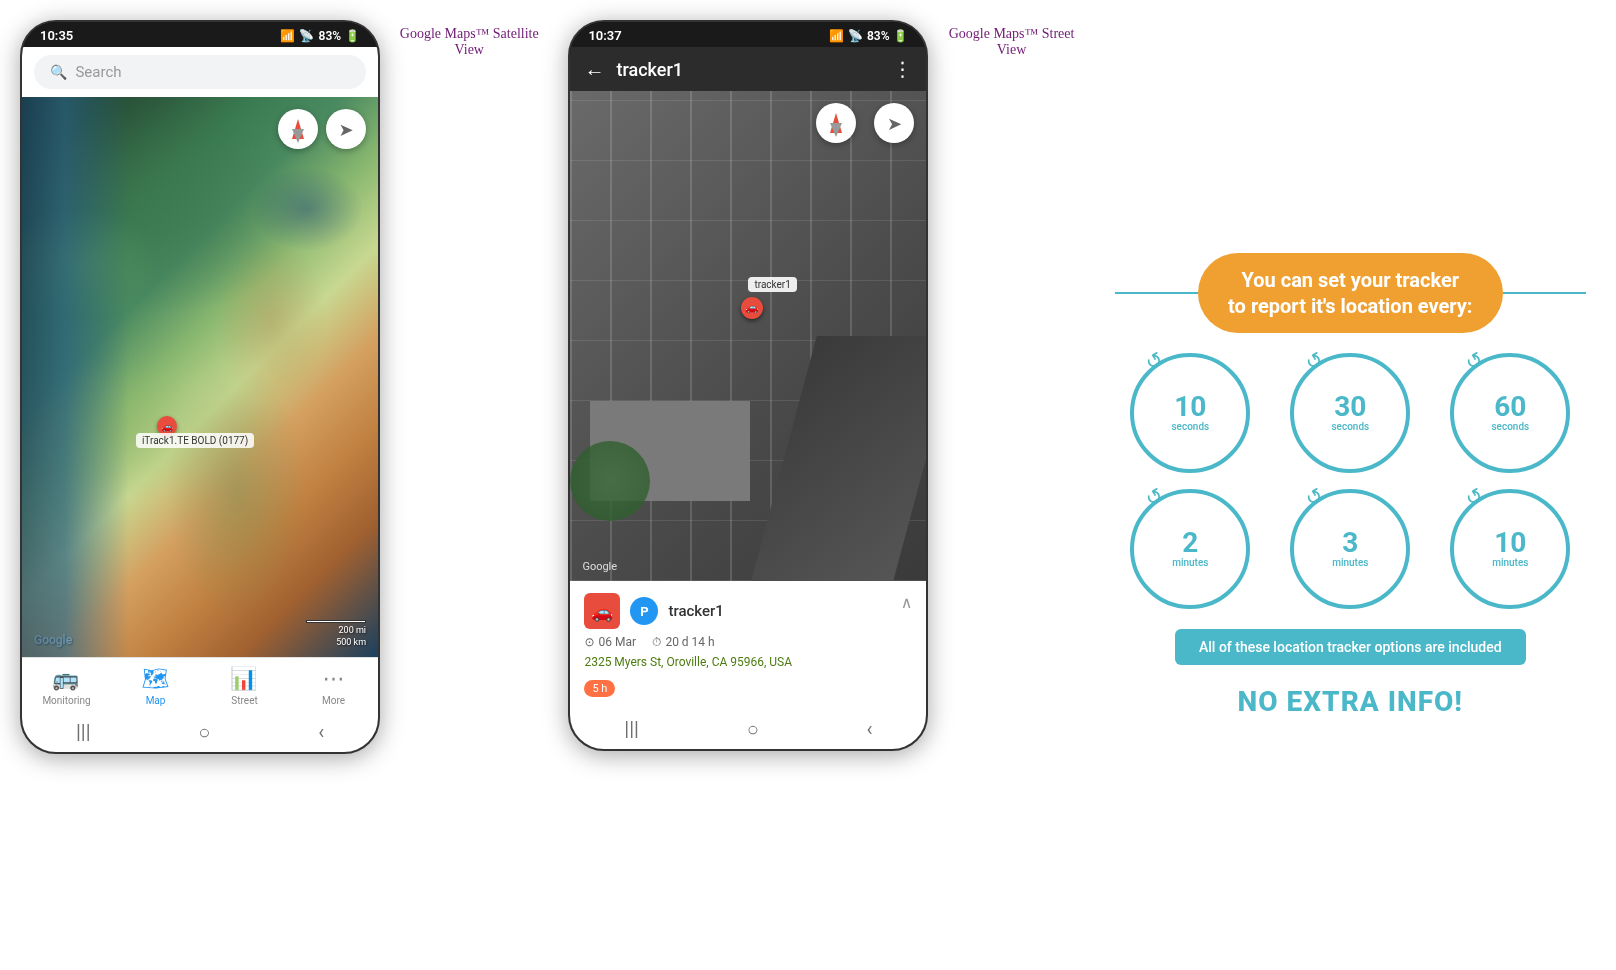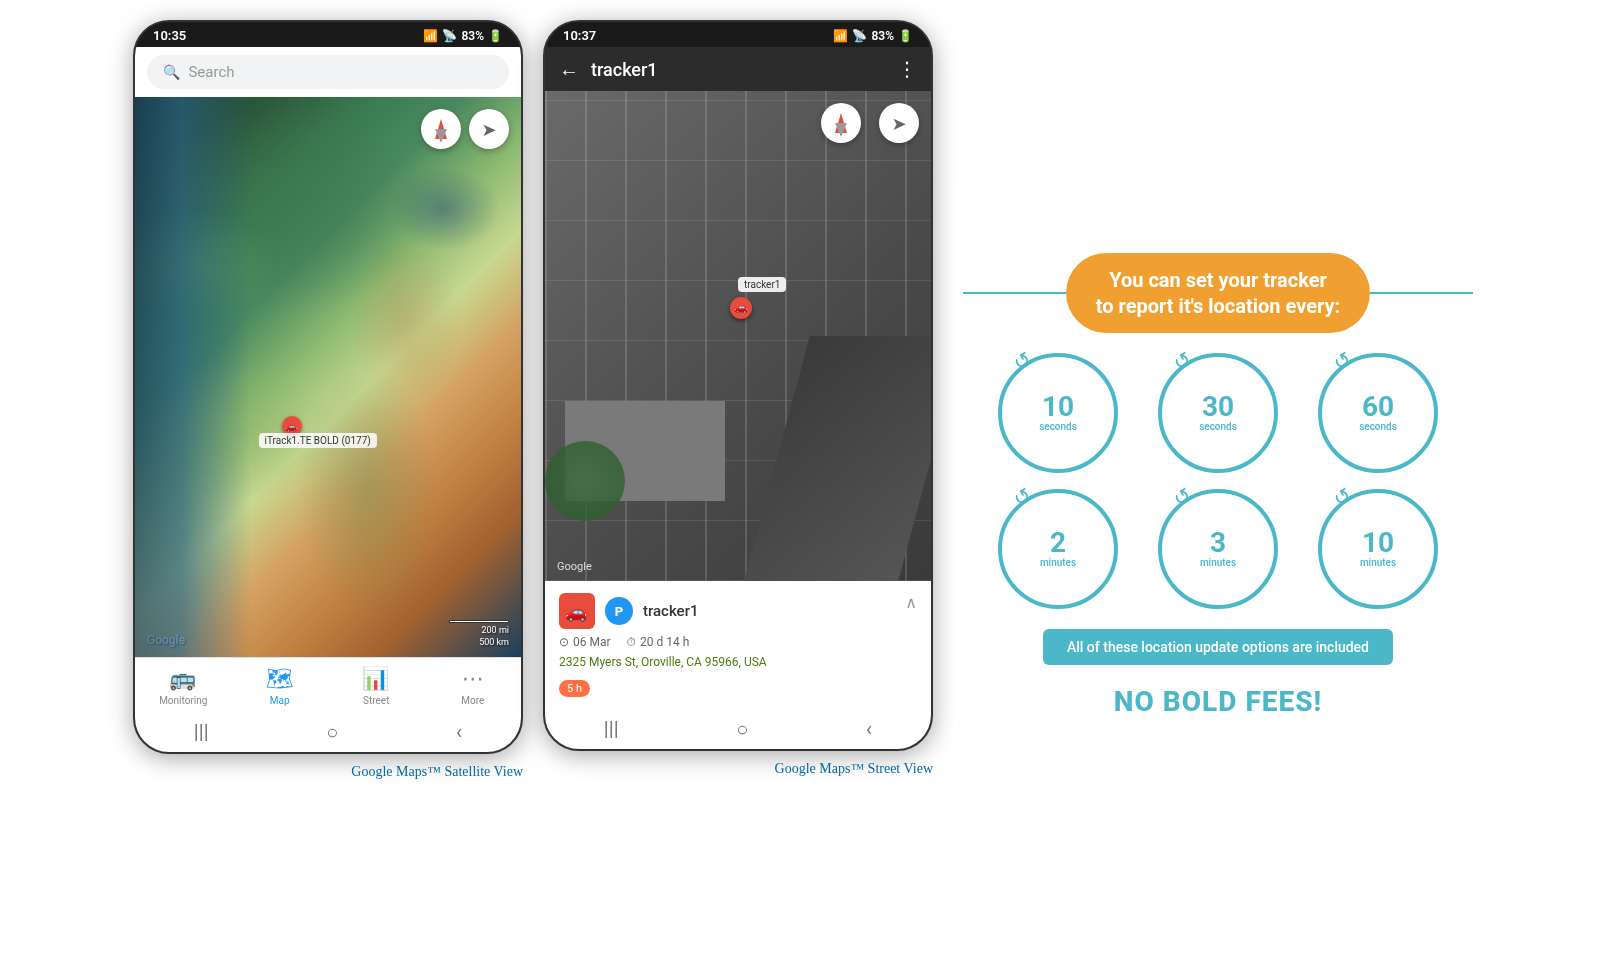--- a/index.html
+++ b/index.html
@@ -11,22 +11,22 @@
       display: flex;
       align-items: flex-start;
       justify-content: center;
       padding: 20px;
       gap: 20px;
     }
 
     
     .phone-wrapper {
       display: flex;
-      flex-direction: column;
-      align-items: flex-end;
+      flex-direction: row;
+      align-items: flex-start;
       gap: 10px;
     }
     .phone-frame {
       width: 390px;
       background: #1a1a1a;
       border-radius: 36px;
       overflow: hidden;
       box-shadow: 0 4px 24px rgba(0,0,0,0.35);
       border: 2px solid #333;
     }
@@ -358,23 +358,24 @@
       background: #ff7043;
       color: #fff;
       padding: 2px 8px;
       border-radius: 12px;
       font-size: 11px;
       display: inline-block;
     }
 
     .phone-caption {
       font-size: 14px;
-      color: #0369a1;
+      color: #701a75;
       text-align: center;
       font-family: Georgia, serif;
+      margin-top: 6px;
     }
 
     
     .info-panel {
       width: 530px;
       min-height: 600px;
       background: #fff;
       display: flex;
       flex-direction: column;
       align-items: center;
@@ -654,15 +655,15 @@
     </div>
 
     <div class="interval-circle">
       <div class="interval-arrow">↺</div>
       <span class="interval-num">10</span>
       <span class="interval-unit">minutes</span>
     </div>
 
   </div>
 
-  <div class="included-banner">All of these location update options are included</div>
-  <div class="no-fees-text">NO BOLD FEES!</div>
+  <div class="included-banner">All of these location tracker options are included</div>
+  <div class="no-fees-text">NO EXTRA INFO!</div>
 </div>
 
 </body></html>

